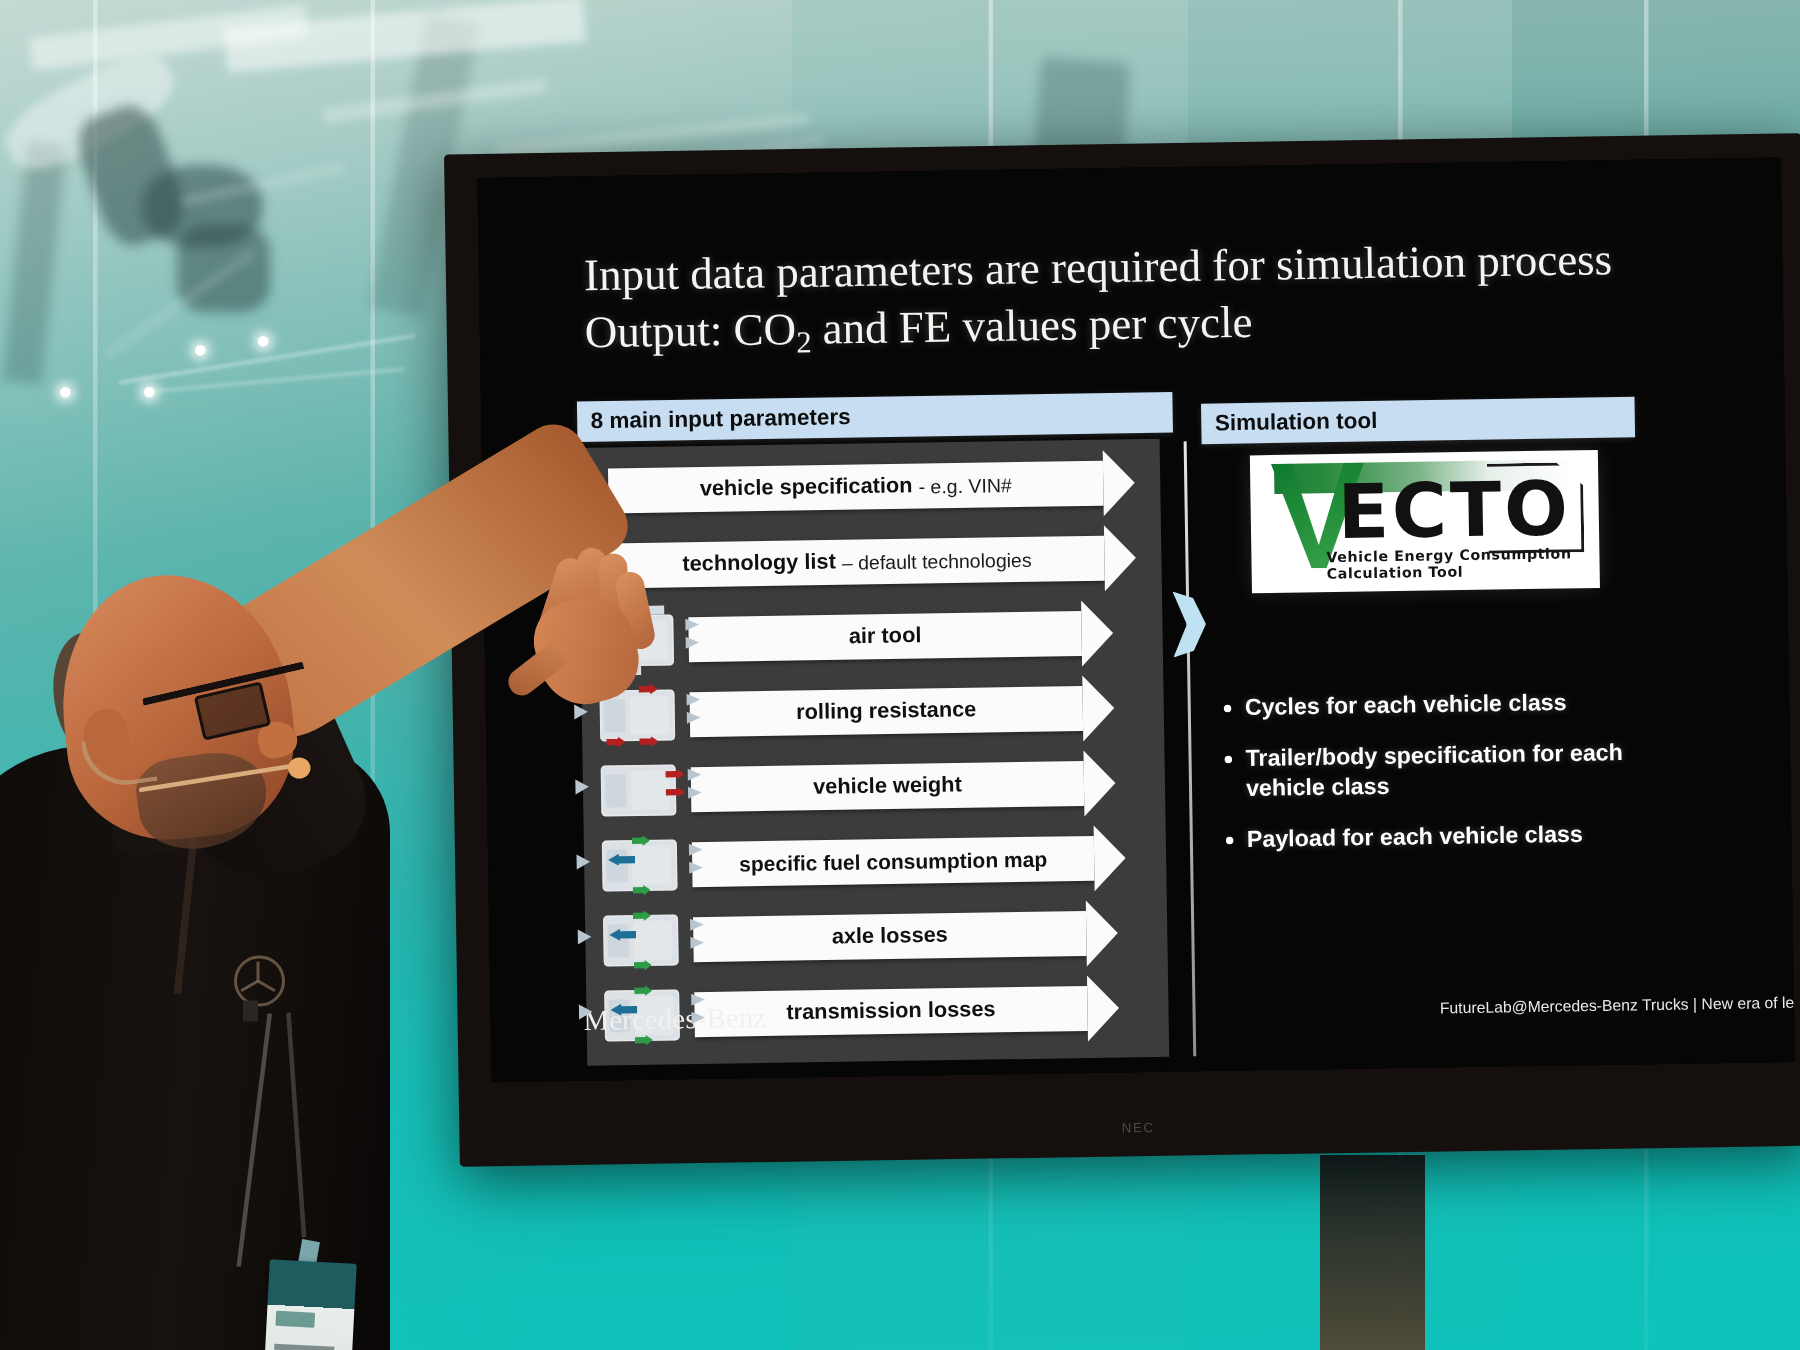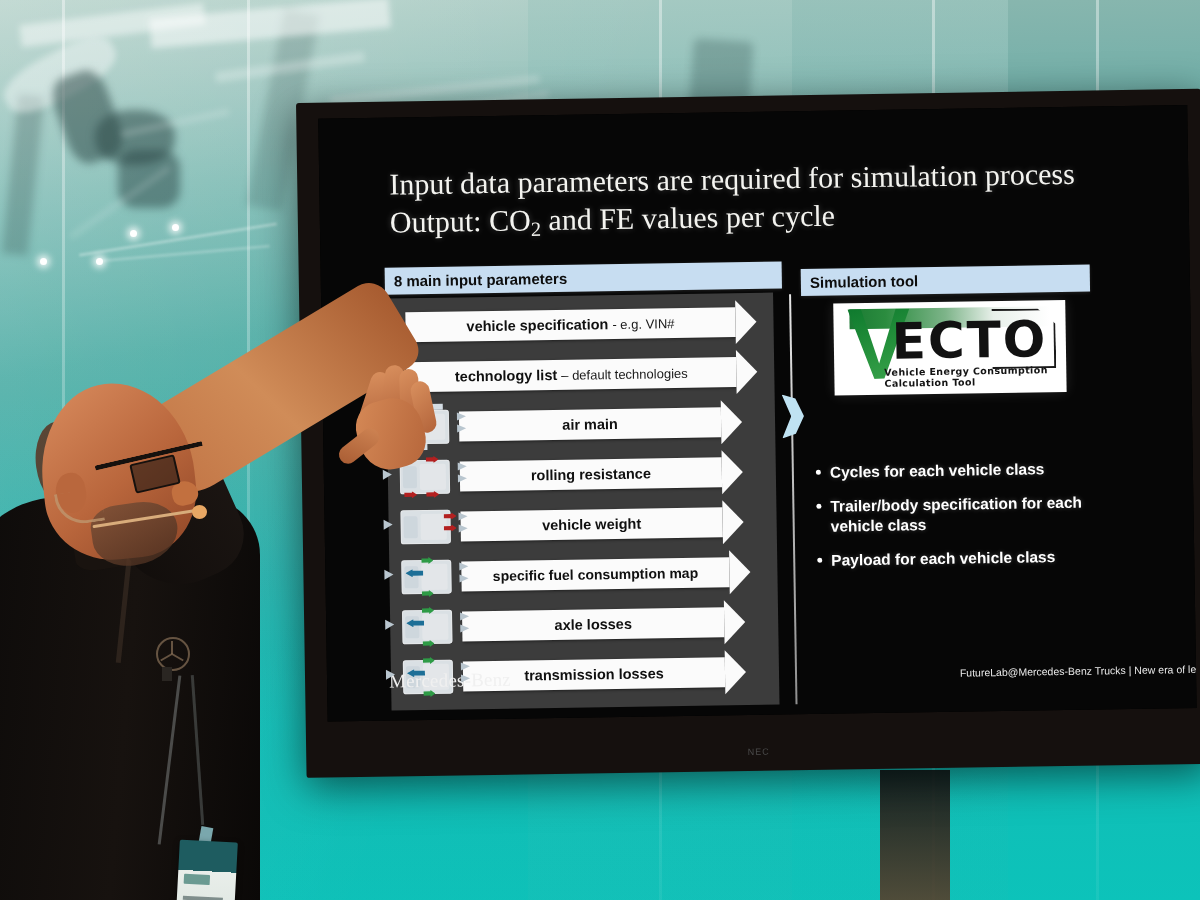--- a/index.html
+++ b/index.html
@@ -288,21 +288,21 @@
             <div class="truck">
               <div class="tk"></div>
               <div class="tk-ar tk-in"></div>
                 <div class="tk-ar tk-out1"></div>
                 <div class="tk-ar tk-out2"></div>
               <div class="tk-top" style="left:14px"></div>
                 <div class="tk-top" style="left:36px"></div>
               <div class="tk-bot" style="left:20px"></div>
             </div>
             <div class="arrow" style="width:262px;margin-left:2px">
-              <span>air main</span>
+              <span>air tool</span>
             </div>
           </div>
 
           <div class="arrow-row" style="left:64px;top:337px;width:388px">
             <div class="truck">
               <div class="tk"></div>
               <div class="tk-ar tk-in"></div>
                 <div class="tk-ar tk-out1"></div>
                 <div class="tk-ar tk-out2"></div>
               <div class="tk-red" style="left:12px;top:1px"></div>

